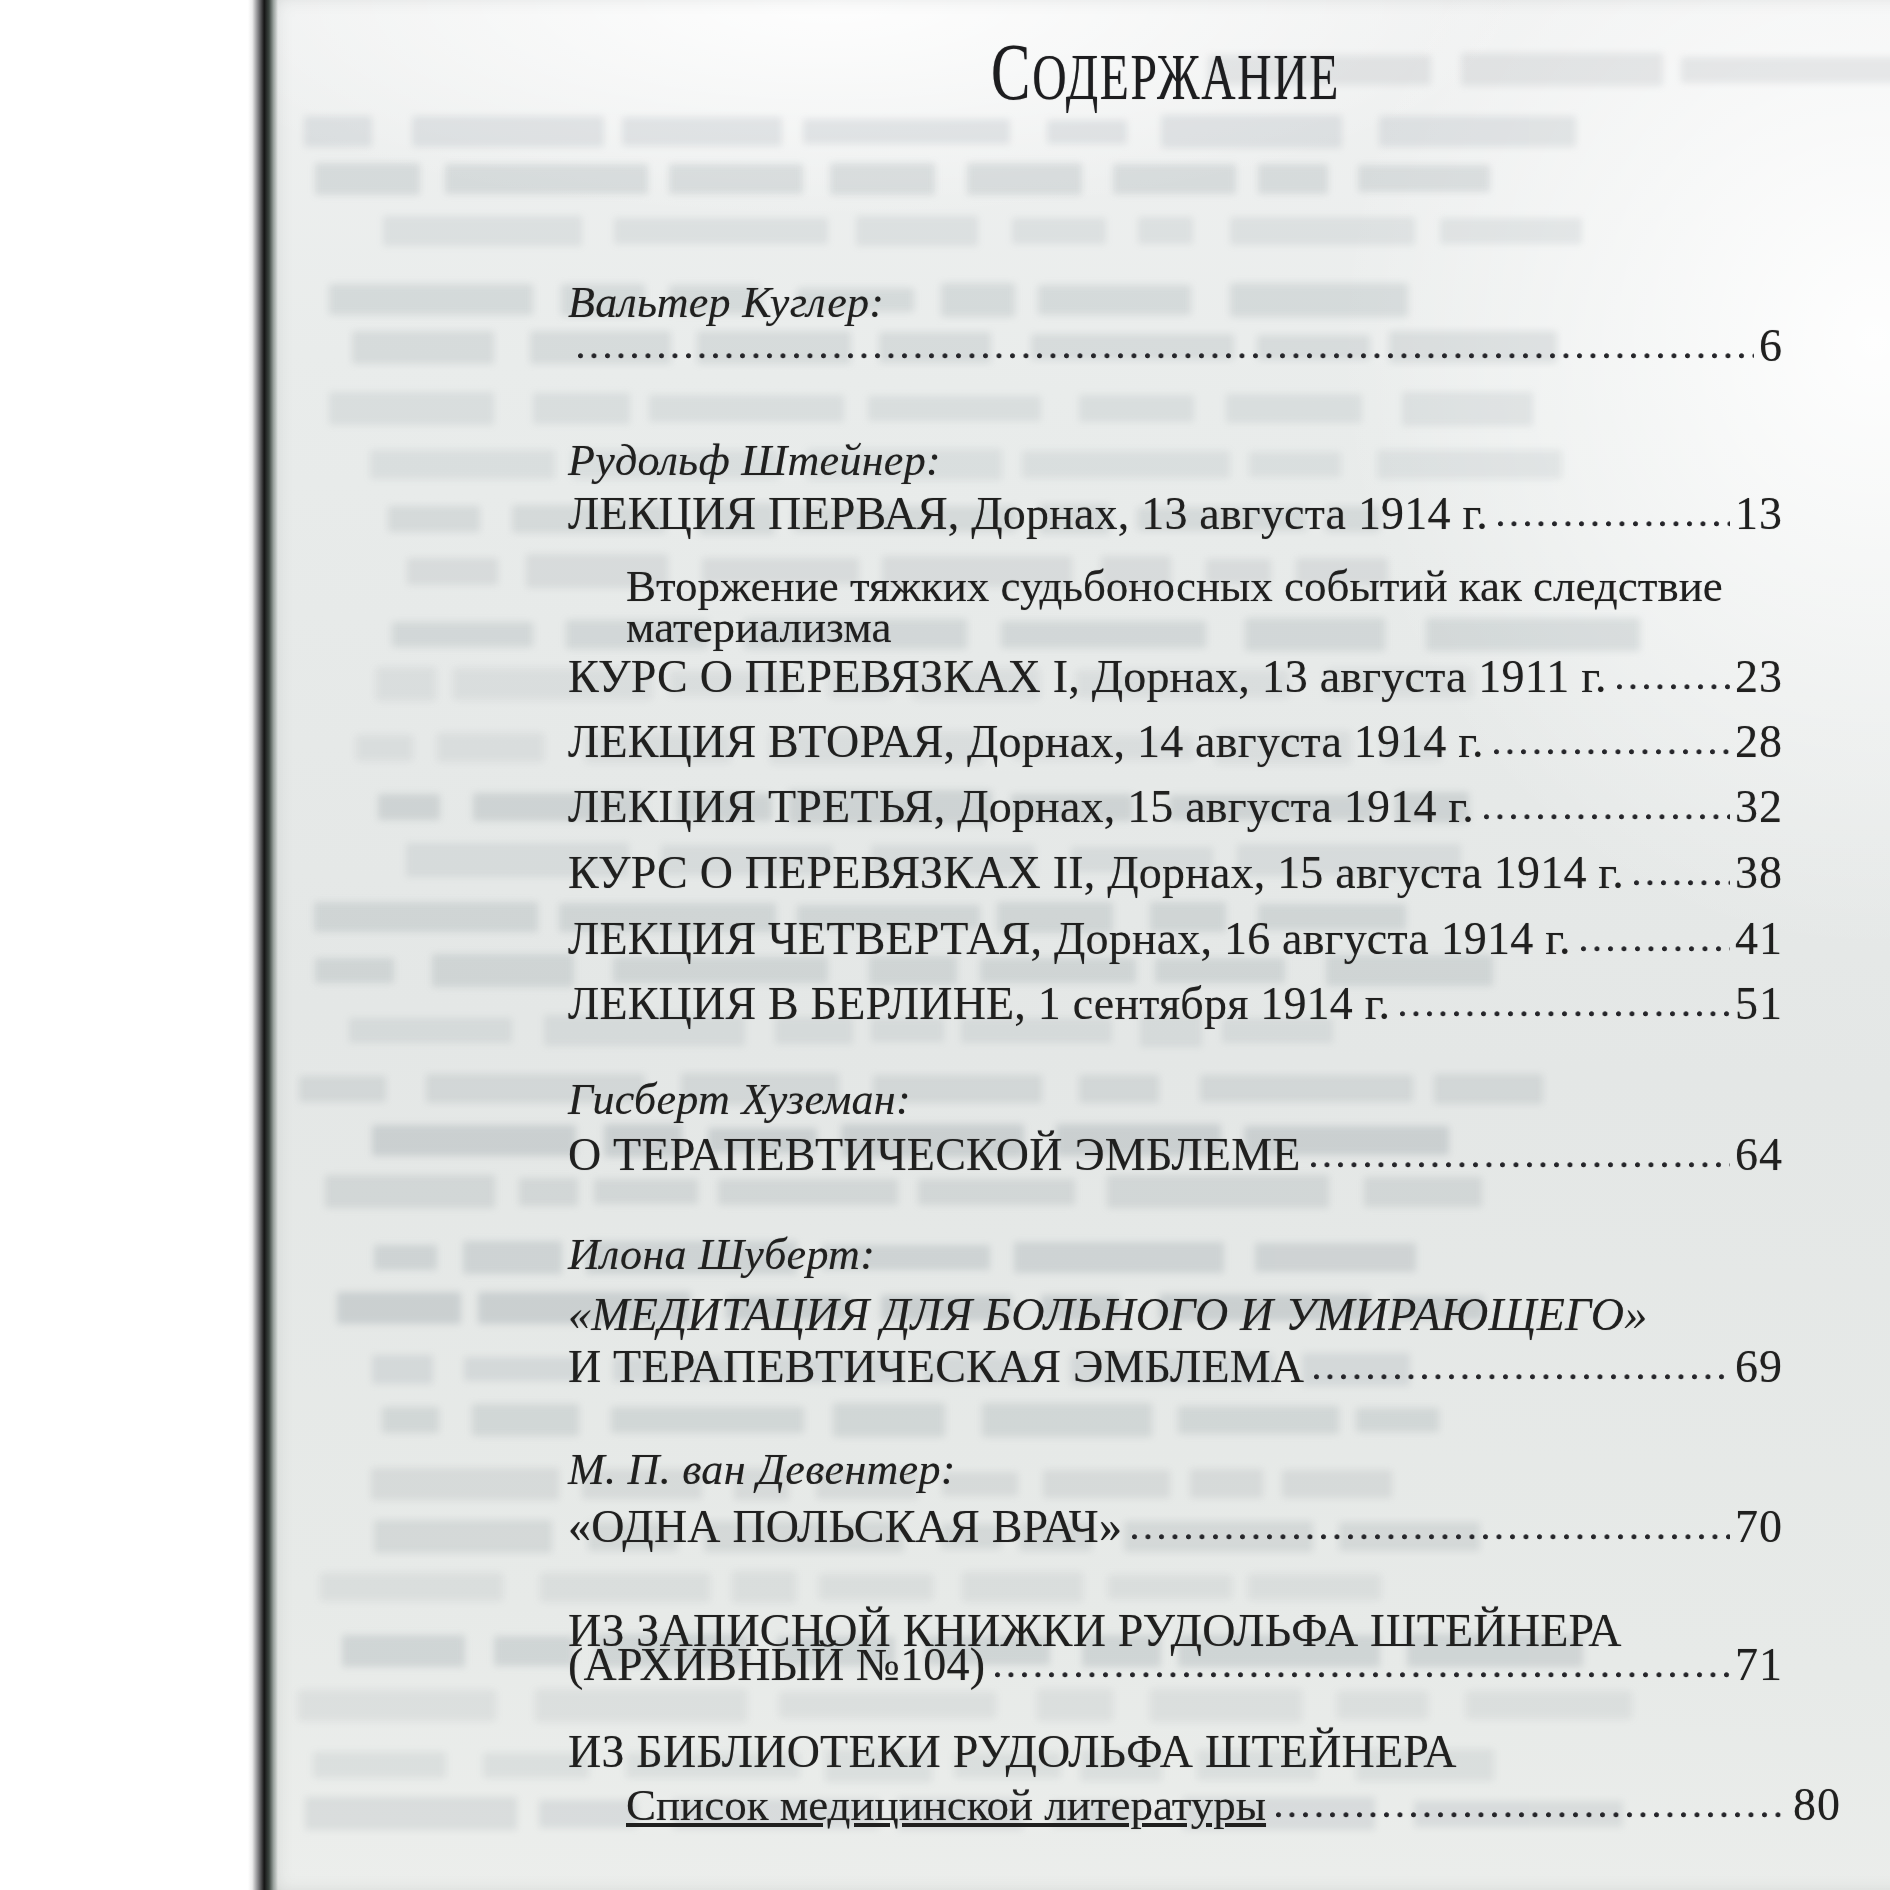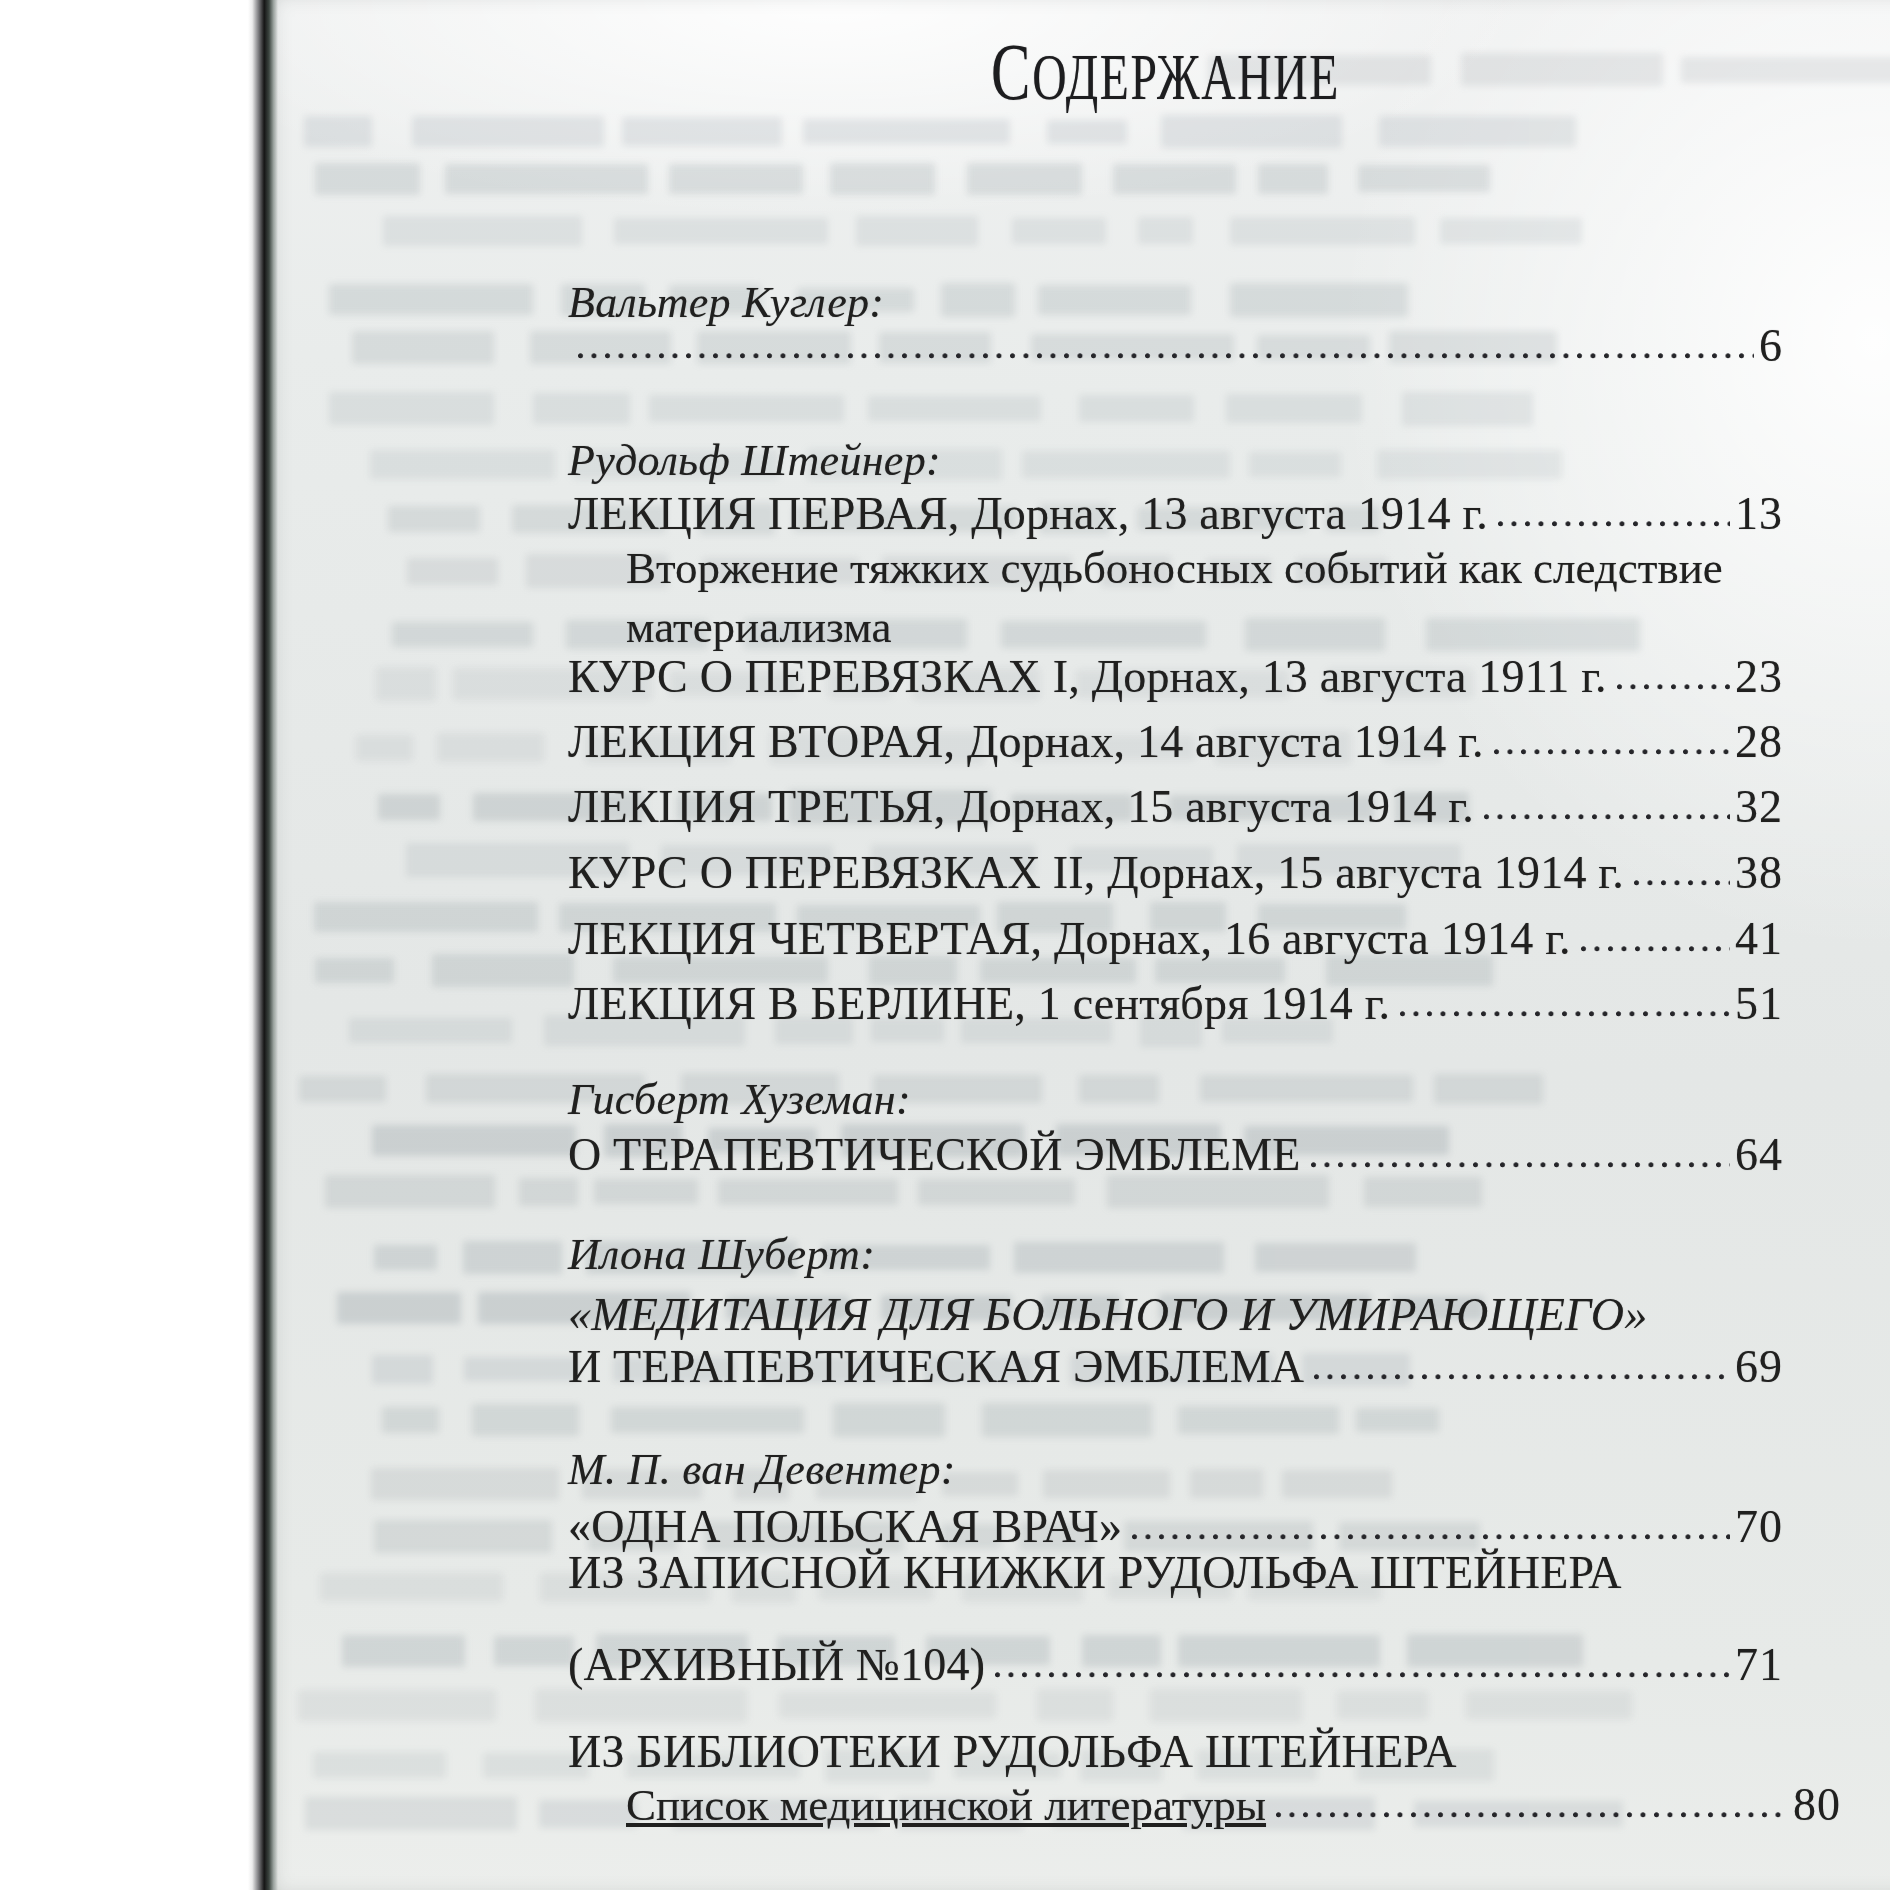--- a/index.html
+++ b/index.html
@@ -146,21 +146,21 @@
             <span class="pnum">6</span>
           </div>
           <div class="row author" style="top: 435px;">
             <span class="lbl">Рудольф Штейнер:</span>
           </div>
           <div class="row entry" style="top: 488px;">
             <span class="lbl">ЛЕКЦИЯ ПЕРВАЯ, Дорнах, 13 августа 1914 г.</span>
             <div class="leader"></div>
             <span class="pnum">13</span>
           </div>
-          <div class="row sub" style="top: 542px;">
+          <div class="row sub" style="top: 560px;">
             <span class="lbl">Вторжение тяжких судьбоносных событий как следствие</span>
           </div>
           <div class="row sub" style="top: 601px;">
             <span class="lbl">материализма</span>
           </div>
           <div class="row entry" style="top: 651px;">
             <span class="lbl">КУРС О ПЕРЕВЯЗКАХ I, Дорнах, 13 августа 1911 г.</span>
             <div class="leader"></div>
             <span class="pnum">23</span>
           </div>
@@ -209,21 +209,21 @@
             <span class="pnum">69</span>
           </div>
           <div class="row author" style="top: 1444px;">
             <span class="lbl">М. П. ван Девентер:</span>
           </div>
           <div class="row entry" style="top: 1501px;">
             <span class="lbl">«ОДНА ПОЛЬСКАЯ ВРАЧ»</span>
             <div class="leader"></div>
             <span class="pnum">70</span>
           </div>
-          <div class="row plain" style="top: 1547px;">
+          <div class="row plain" style="top: 1605px;">
             <span class="lbl">ИЗ ЗАПИСНОЙ КНИЖКИ РУДОЛЬФА ШТЕЙНЕРА</span>
           </div>
           <div class="row entry" style="top: 1639px;">
             <span class="lbl">(АРХИВНЫЙ №104)</span>
             <div class="leader"></div>
             <span class="pnum">71</span>
           </div>
           <div class="row plain" style="top: 1726px;">
             <span class="lbl">ИЗ БИБЛИОТЕКИ РУДОЛЬФА ШТЕЙНЕРА</span>
           </div>

